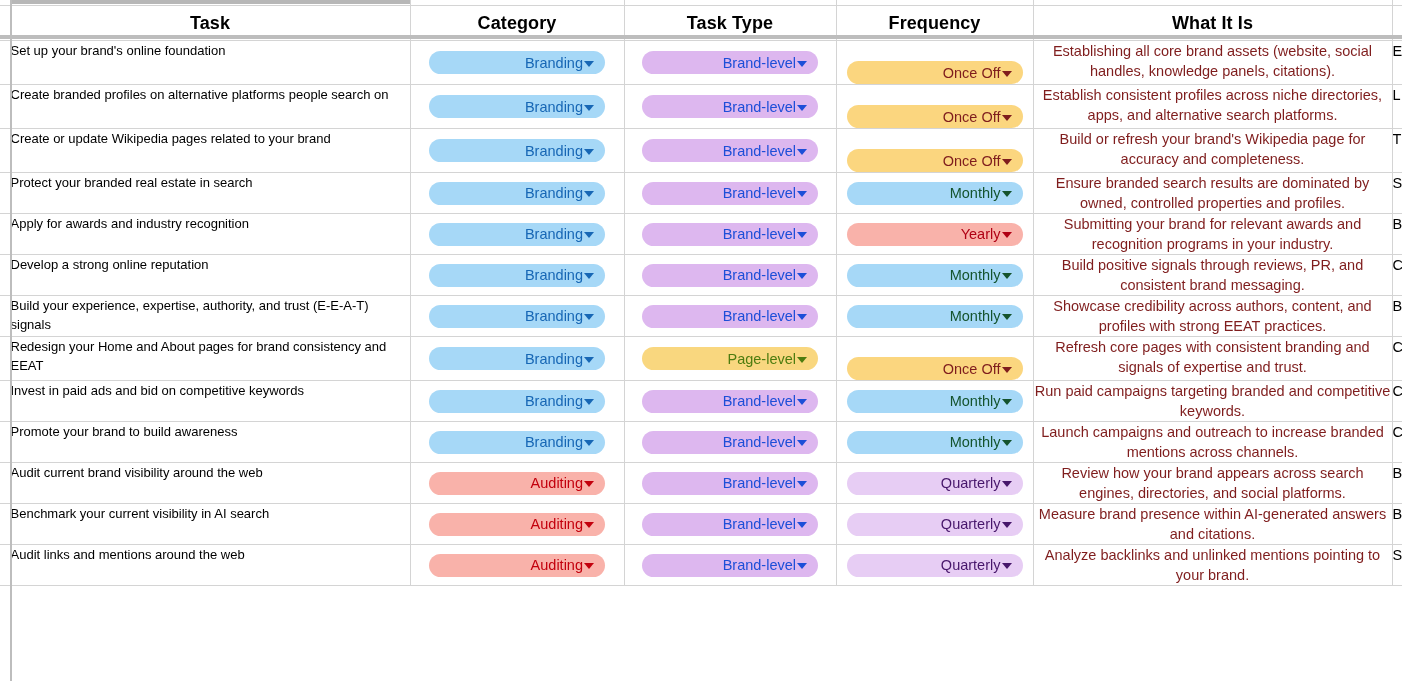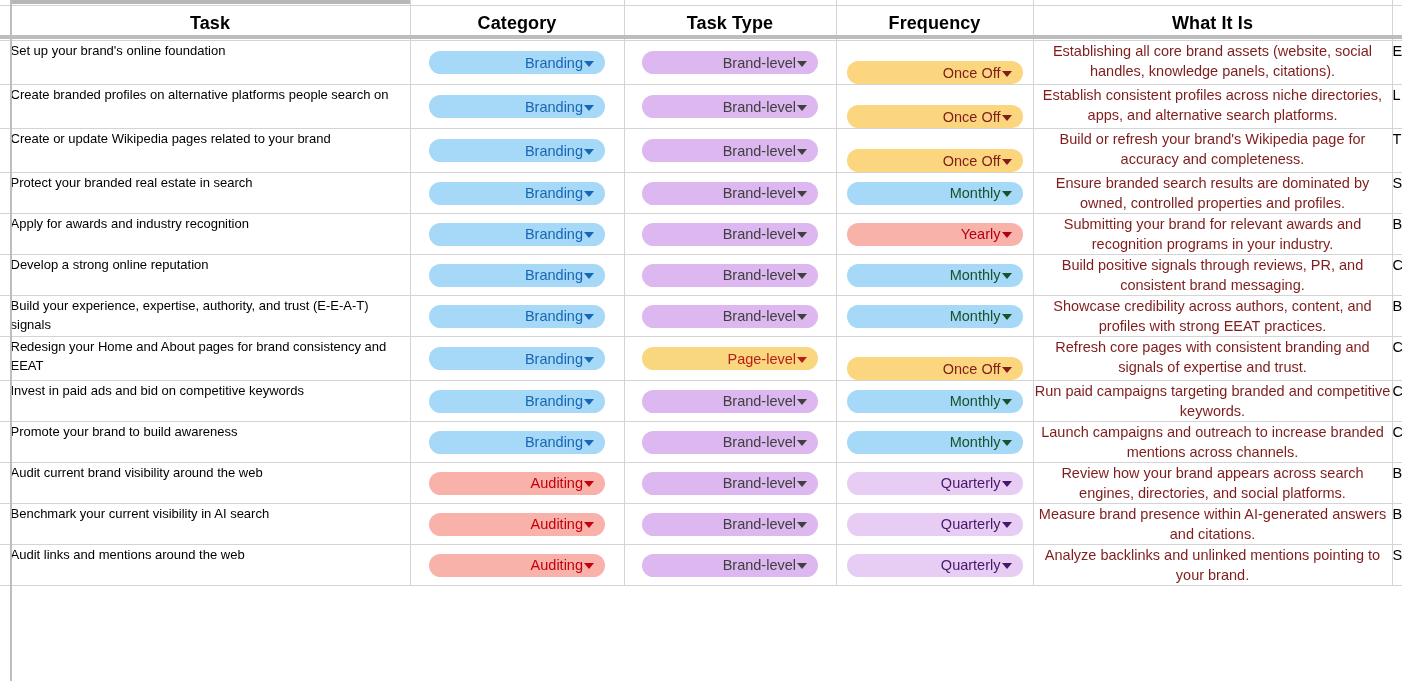--- a/index.html
+++ b/index.html
@@ -92,22 +92,22 @@
     width:0;height:0;
     border-left:5.5px solid transparent;
     border-right:5.5px solid transparent;
     border-top:6px solid currentColor;
   }
   .chip-label{display:inline-block;}
 
   
   .chip.branding   {background:#a6d8f7;color:#1767b5;}
   .chip.auditing   {background:#f9b2aa;color:#c3000d;}
-  .chip.brandlevel {background:#ddb7ef;color:#404040;}
-  .chip.pagelevel  {background:#f9d77f;color:#b91c1c;}
+  .chip.brandlevel {background:#ddb7ef;color:#1d4ed8;}
+  .chip.pagelevel  {background:#f9d77f;color:#4d7c0f;}
   .chip.onceoff    {background:#fbd67f;color:#7f1d1d;margin-top:20px;}
   .chip.monthly    {background:#a6d8f7;color:#14532d;}
   .chip.yearly     {background:#f9b2aa;color:#b00014;}
   .chip.quarterly  {background:#e7cdf4;color:#47166b;}
 
   
   td.next-col{
     overflow:hidden;
     padding:7px 0 7px 6px;
     font-size:14.5px;line-height:20px;color:#000;

